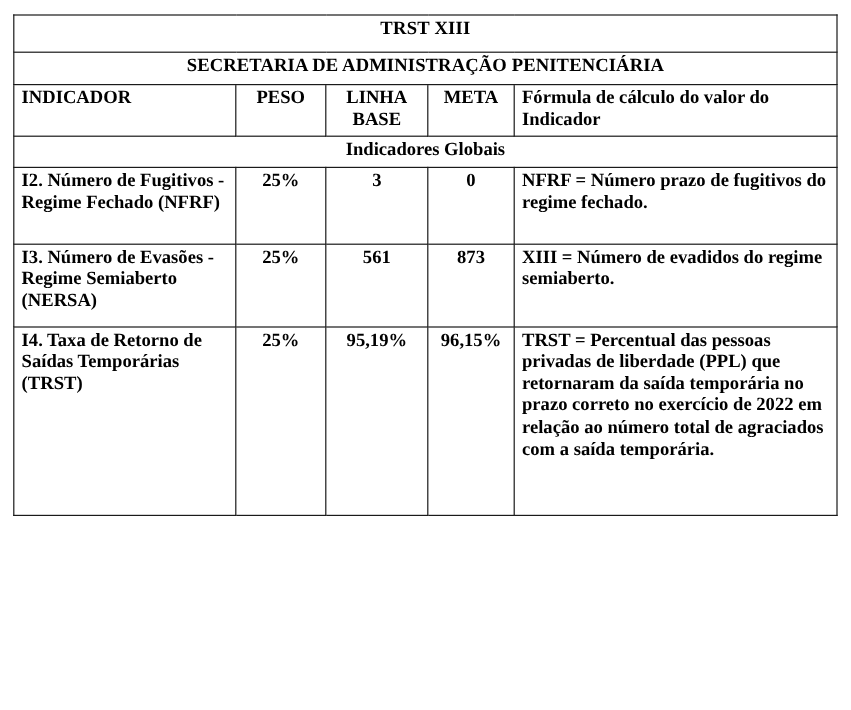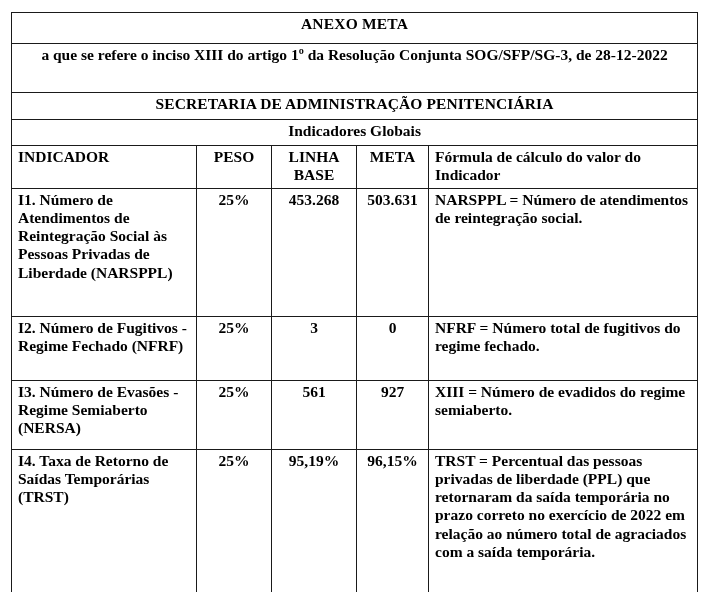--- a/index.html
+++ b/index.html
@@ -112,60 +112,50 @@
   <table class="doc-table">
     <colgroup>
       <col style="width:185px">
       <col style="width:75px">
       <col style="width:85px">
       <col style="width:72px">
       <col style="width:269px">
     </colgroup>
     <tbody>
       <tr>
-        <td class="title-cell" colspan="5">ANEXO META</td>
-      </tr>
-      <tr>
-        <td class="subtitle-cell" colspan="5">a que se refere o inciso XIII do artigo 1º da Resolução Conjunta SOG/SFP/SG-3, de 28-12-2022</td>
+        <td class="title-cell" colspan="5">TRST XIII</td>
       </tr>
       <tr>
         <td class="section-cell" colspan="5">SECRETARIA DE ADMINISTRAÇÃO PENITENCIÁRIA</td>
-      </tr>
-      <tr>
-        <td class="group-cell" colspan="5">Indicadores Globais</td>
       </tr>
       <tr>
         <td class="col-head left">INDICADOR</td>
         <td class="col-head center">PESO</td>
         <td class="col-head center">LINHA BASE</td>
         <td class="col-head center">META</td>
         <td class="col-head left">Fórmula de cálculo do valor do Indicador</td>
       </tr>
+      <tr>
+        <td class="group-cell" colspan="5">Indicadores Globais</td>
+      </tr>
 
-      <tr class="r1">
-        <td class="ind-cell">I1. Número de Atendimentos de Reintegração Social às Pessoas Privadas de Liberdade (NARSPPL)</td>
-        <td class="num-cell">25%</td>
-        <td class="num-cell">453.268</td>
-        <td class="num-cell">503.631</td>
-        <td class="formula-cell">NARSPPL = Número de atendimentos de reintegração social.</td>
-      </tr>
 
       <tr class="r2">
         <td class="ind-cell">I2. Número de Fugitivos - Regime Fechado (NFRF)</td>
         <td class="num-cell">25%</td>
         <td class="num-cell">3</td>
         <td class="num-cell">0</td>
-        <td class="formula-cell">NFRF = Número total de fugitivos do regime fechado.</td>
+        <td class="formula-cell">NFRF = Número prazo de fugitivos do regime fechado.</td>
       </tr>
 
       <tr class="r3">
         <td class="ind-cell">I3. Número de Evasões - Regime Semiaberto (NERSA)</td>
         <td class="num-cell">25%</td>
         <td class="num-cell">561</td>
-        <td class="num-cell">927</td>
+        <td class="num-cell">873</td>
         <td class="formula-cell">XIII = Número de evadidos do regime semiaberto.</td>
       </tr>
 
       <tr class="r4">
         <td class="ind-cell">I4. Taxa de Retorno de Saídas Temporárias (TRST)</td>
         <td class="num-cell">25%</td>
         <td class="num-cell">95,19%</td>
         <td class="num-cell">96,15%</td>
         <td class="formula-cell">TRST = Percentual das pessoas privadas de liberdade (PPL) que retornaram da saída temporária no prazo correto no exercício de 2022 em relação ao número total de agraciados com a saída temporária.</td>
       </tr>

